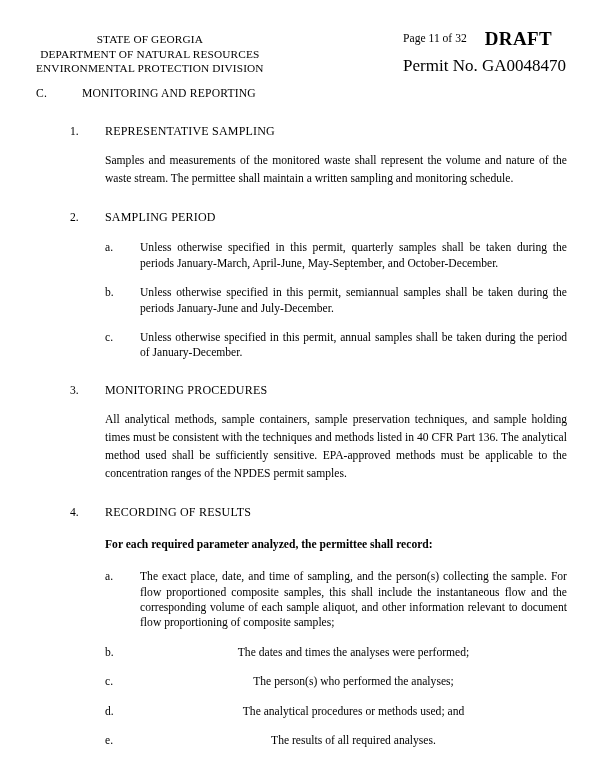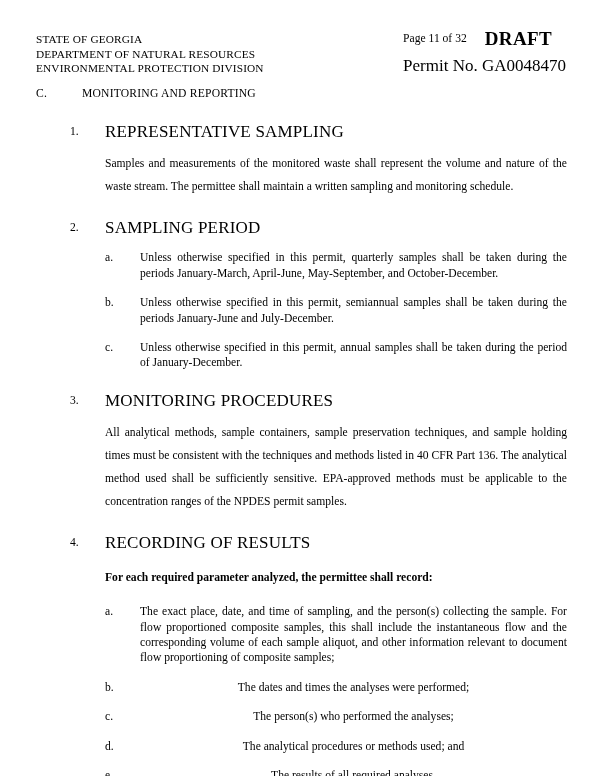--- a/index.html
+++ b/index.html
@@ -34,20 +34,21 @@
     right: 33px;
     display: flex;
     justify-content: space-between;
     align-items: flex-start;
   }
   .header-left {
     font-size: 11.3px;
     line-height: 14.6px;
     letter-spacing: 0.15px;
     white-space: nowrap;
+    text-align: center;
   }
   .header-right {
     text-align: left;
     padding-right: 1px;
   }
   .header-right-top {
     display: flex;
     align-items: center;
     gap: 18px;
     line-height: 14.6px;
@@ -92,27 +93,27 @@
     padding-right: 33px;
   }
   .num-block > .num-marker {
     position: absolute;
     left: 70px;
     top: 0;
     font-size: 11.6px;
     line-height: 15.2px;
   }
   .num-heading {
-    font-size: 17px;
+    font-size: 12px;
     line-height: 15.2px;
     letter-spacing: 0.2px;
   }
   .num-para {
     font-size: 11.6px;
-    line-height: 23px;
+    line-height: 18px;
     text-align: justify;
     margin-top: 13px;
   }
   .num-para.tight { margin-top: 16px; font-weight: bold; }
 
   
   .letter-block {
     position: relative;
     padding-left: 140px;
     padding-right: 33px;

